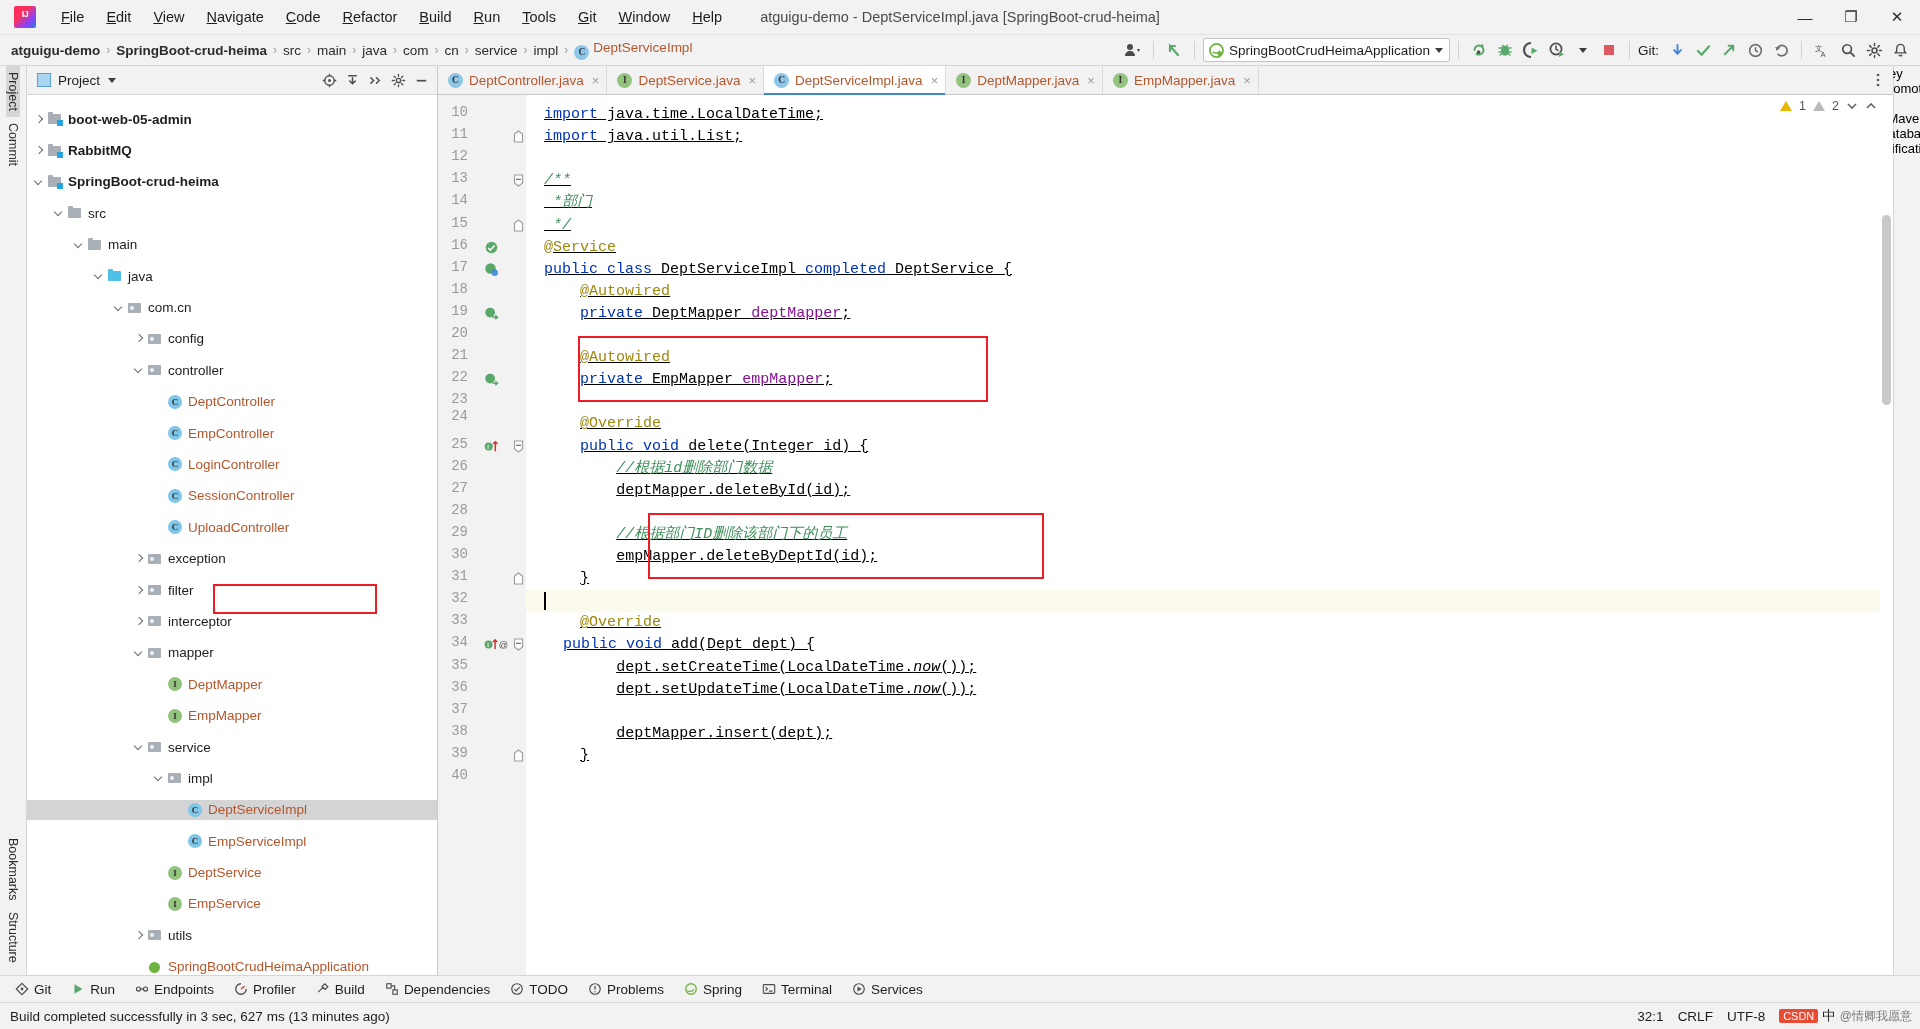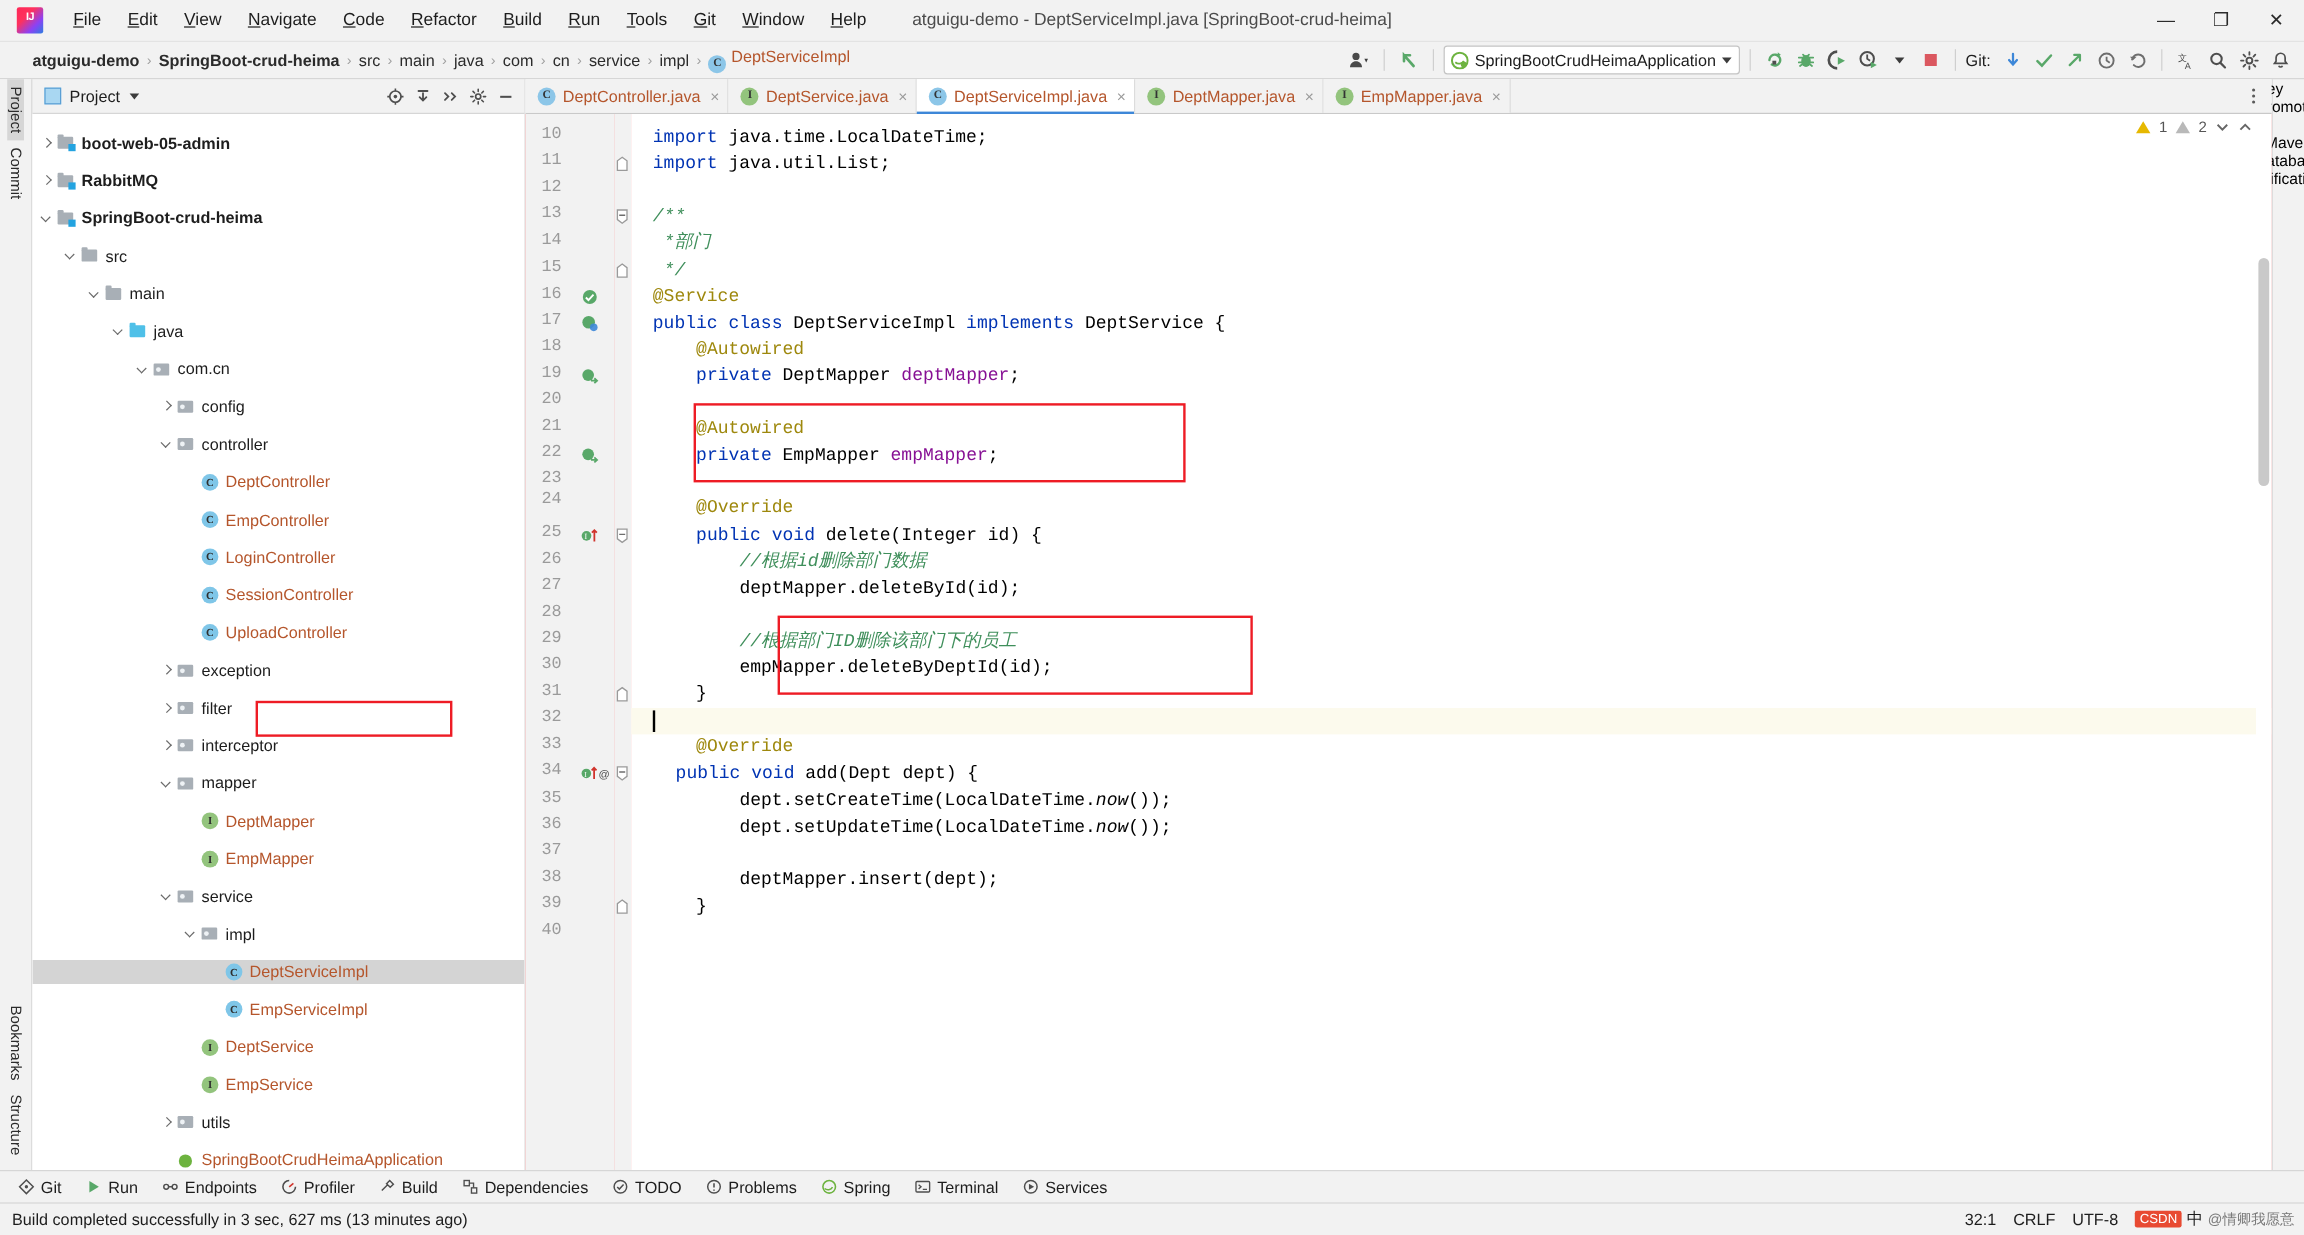--- a/index.html
+++ b/index.html
@@ -19,21 +19,21 @@
   .ij-logo:after{content:"IJ";position:absolute;left:0;right:0;top:3px;text-align:center;
     font-size:9px;font-weight:bold;color:#fff;font-family:"Liberation Sans",sans-serif;letter-spacing:-0.5px;}
   .menubar{display:flex;align-items:center;height:34px;}
   .menu-item{padding:4px 11px;font-size:14.5px;color:#1d1d1d;cursor:default;line-height:18px;}
   .menu-item .u{text-decoration:underline;}
   .win-title{position:absolute;left:0;right:0;text-align:center;font-size:14.5px;color:#4b4b4b;pointer-events:none;}
   .wincontrols{position:absolute;right:0;top:0;height:34px;display:flex;align-items:center;}
   .wc{width:46px;height:34px;display:flex;align-items:center;justify-content:center;color:#2b2b2b;font-size:15px;}
 
   
-  .navbar{height:30px;background:#f2f2f2;display:flex;align-items:center;border-bottom:1px solid #d6d6d6;flex:0 0 30px;position:relative;padding-left:22px;}
+  .navbar{height:30px;background:#f2f2f2;display:flex;align-items:center;border-bottom:1px solid #d6d6d6;flex:0 0 30px;position:relative;padding-left:6px;}
   .crumbs{display:flex;align-items:center;height:30px;}
   .crumb{font-size:13.5px;color:#2b2b2b;padding:2px 5px;white-space:nowrap;}
   .crumb.bold{font-weight:bold;}
   .crumb.cls{color:#b5562c;}
   .sep{color:#a0a0a0;font-size:12px;padding:0 1px;}
   .cicon{display:inline-block;width:15px;height:15px;border-radius:50%;background:#8cc6e8;
     color:#333;font-size:9.5px;line-height:15px;text-align:center;font-weight:bold;
     vertical-align:-3px;margin-right:4px;font-family:"Liberation Serif",serif;}
   .cicon.iface{background:#93c47d;}
   .tb-right{margin-left:auto;display:flex;align-items:center;padding-right:8px;height:30px;gap:2px;}
@@ -118,21 +118,21 @@
   .tab .tn{font-size:13.5px;color:#b5562c;white-space:nowrap;}
   .tab .x{font-size:13px;color:#9a9a9a;margin-left:2px;}
   .tabs-right{margin-left:auto;display:flex;align-items:center;padding-right:7px;}
 
   .ed-area{flex:1;display:flex;min-height:0;position:relative;background:#fca5a5;overflow:hidden;}
   .gutter{width:74px;flex:0 0 74px;background:#f2f2f2;position:relative;border-right:0;}
   .lnum{position:absolute;right:44px;font-size:14px;color:#9a9a9a;font-family:"Liberation Mono",monospace;text-align:right;width:26px;}
   .gmark{position:absolute;font-size:12px;}
   .foldcol{width:14px;flex:0 0 14px;background:#f2f2f2;position:relative;}
   .code{flex:1;position:relative;font-family:"Liberation Mono",monospace;font-size:15px;line-height:22.1px;background:#fff;overflow:hidden;}
-  .cl{position:absolute;left:0;white-space:pre;height:22.1px;line-height:22.1px;}
+  .cl{position:absolute;left:0;white-space:pre;height:22.1px;line-height:22.1px;text-decoration:underline;}
   .hl-line{position:absolute;left:0;right:0;height:22.1px;background:#fcfaed;}
   .kw{color:#0033b3;font-weight:normal;}
   .ann{color:#9e880d;}
   .cmt{color:#3f8f5b;font-style:italic;}
   .fld{color:#871094;}
   .typ{color:#000;}
   .caret-line{position:absolute;width:1.6px;background:#000;height:18px;}
   .scrollv{position:absolute;right:0;top:0;bottom:0;width:13px;background:#fff;}
   .scrollv .thumb{position:absolute;right:2px;width:9px;background:#c9c9c9;border-radius:5px;}
   .insp-head{position:absolute;right:16px;top:4px;display:flex;align-items:center;gap:7px;font-size:12.5px;color:#555;z-index:20;}
@@ -693,21 +693,21 @@
           </div>
         <div class="code" id="code">
           <div class="redbox" style="left:52px;top:241px;width:406px;height:62px;"></div>
           <div class="redbox" style="left:122px;top:418px;width:392px;height:62px;"></div>
         <div class="cl" style="top: 9px; left: 18px;"><span class="kw">import</span><span class="typ"> java.time.LocalDateTime;</span></div>
             <div class="cl" style="top: 31.1px; left: 18px;"><span class="kw">import</span><span class="typ"> java.util.List;</span></div>
             <div class="cl" style="top: 75.3px; left: 18px;"><span class="cmt">/**</span></div>
             <div class="cl" style="top: 97.4px; left: 18px;"><span class="cmt"> *部门</span></div>
             <div class="cl" style="top: 119.5px; left: 18px;"><span class="cmt"> */</span></div>
             <div class="cl" style="top: 141.6px; left: 18px;"><span class="ann">@Service</span></div>
-            <div class="cl" style="top: 163.7px; left: 18px;"><span class="kw">public</span><span class="typ"> </span><span class="kw">class</span><span class="typ"> DeptServiceImpl </span><span class="kw">implements</span><span class="typ"> DeptService {</span></div>
+            <div class="cl" style="top: 163.7px; left: 18px;"><span class="kw">public</span><span class="typ"> </span><span class="kw">class</span><span class="typ"> DeptServiceImpl </span><span class="kw">completed</span><span class="typ"> DeptService {</span></div>
             <div class="cl" style="top: 185.8px; left: 54.08px;"><span class="ann">@Autowired</span></div>
             <div class="cl" style="top: 207.9px; left: 54.08px;"><span class="kw">private</span><span class="typ"> DeptMapper </span><span class="fld">deptMapper</span><span class="typ">;</span></div>
             <div class="cl" style="top: 252.1px; left: 54.08px;"><span class="ann">@Autowired</span></div>
             <div class="cl" style="top: 274.2px; left: 54.08px;"><span class="kw">private</span><span class="typ"> EmpMapper </span><span class="fld">empMapper</span><span class="typ">;</span></div>
             <div class="cl" style="top: 318.4px; left: 54.08px;"><span class="ann">@Override</span></div>
             <div class="cl" style="top: 340.5px; left: 54.08px;"><span class="kw">public</span><span class="typ"> </span><span class="kw">void</span><span class="typ"> delete(Integer id) {</span></div>
             <div class="cl" style="top: 362.6px; left: 90.16px;"><span class="cmt">//根据id删除部门数据</span></div>
             <div class="cl" style="top: 384.7px; left: 90.16px;"><span class="typ">deptMapper.deleteById(id);</span></div>
             <div class="cl" style="top: 428.9px; left: 90.16px;"><span class="cmt">//根据部门ID删除该部门下的员工</span></div>
             <div class="cl" style="top: 451px; left: 90.16px;"><span class="typ">empMapper.deleteByDeptId(id);</span></div>

